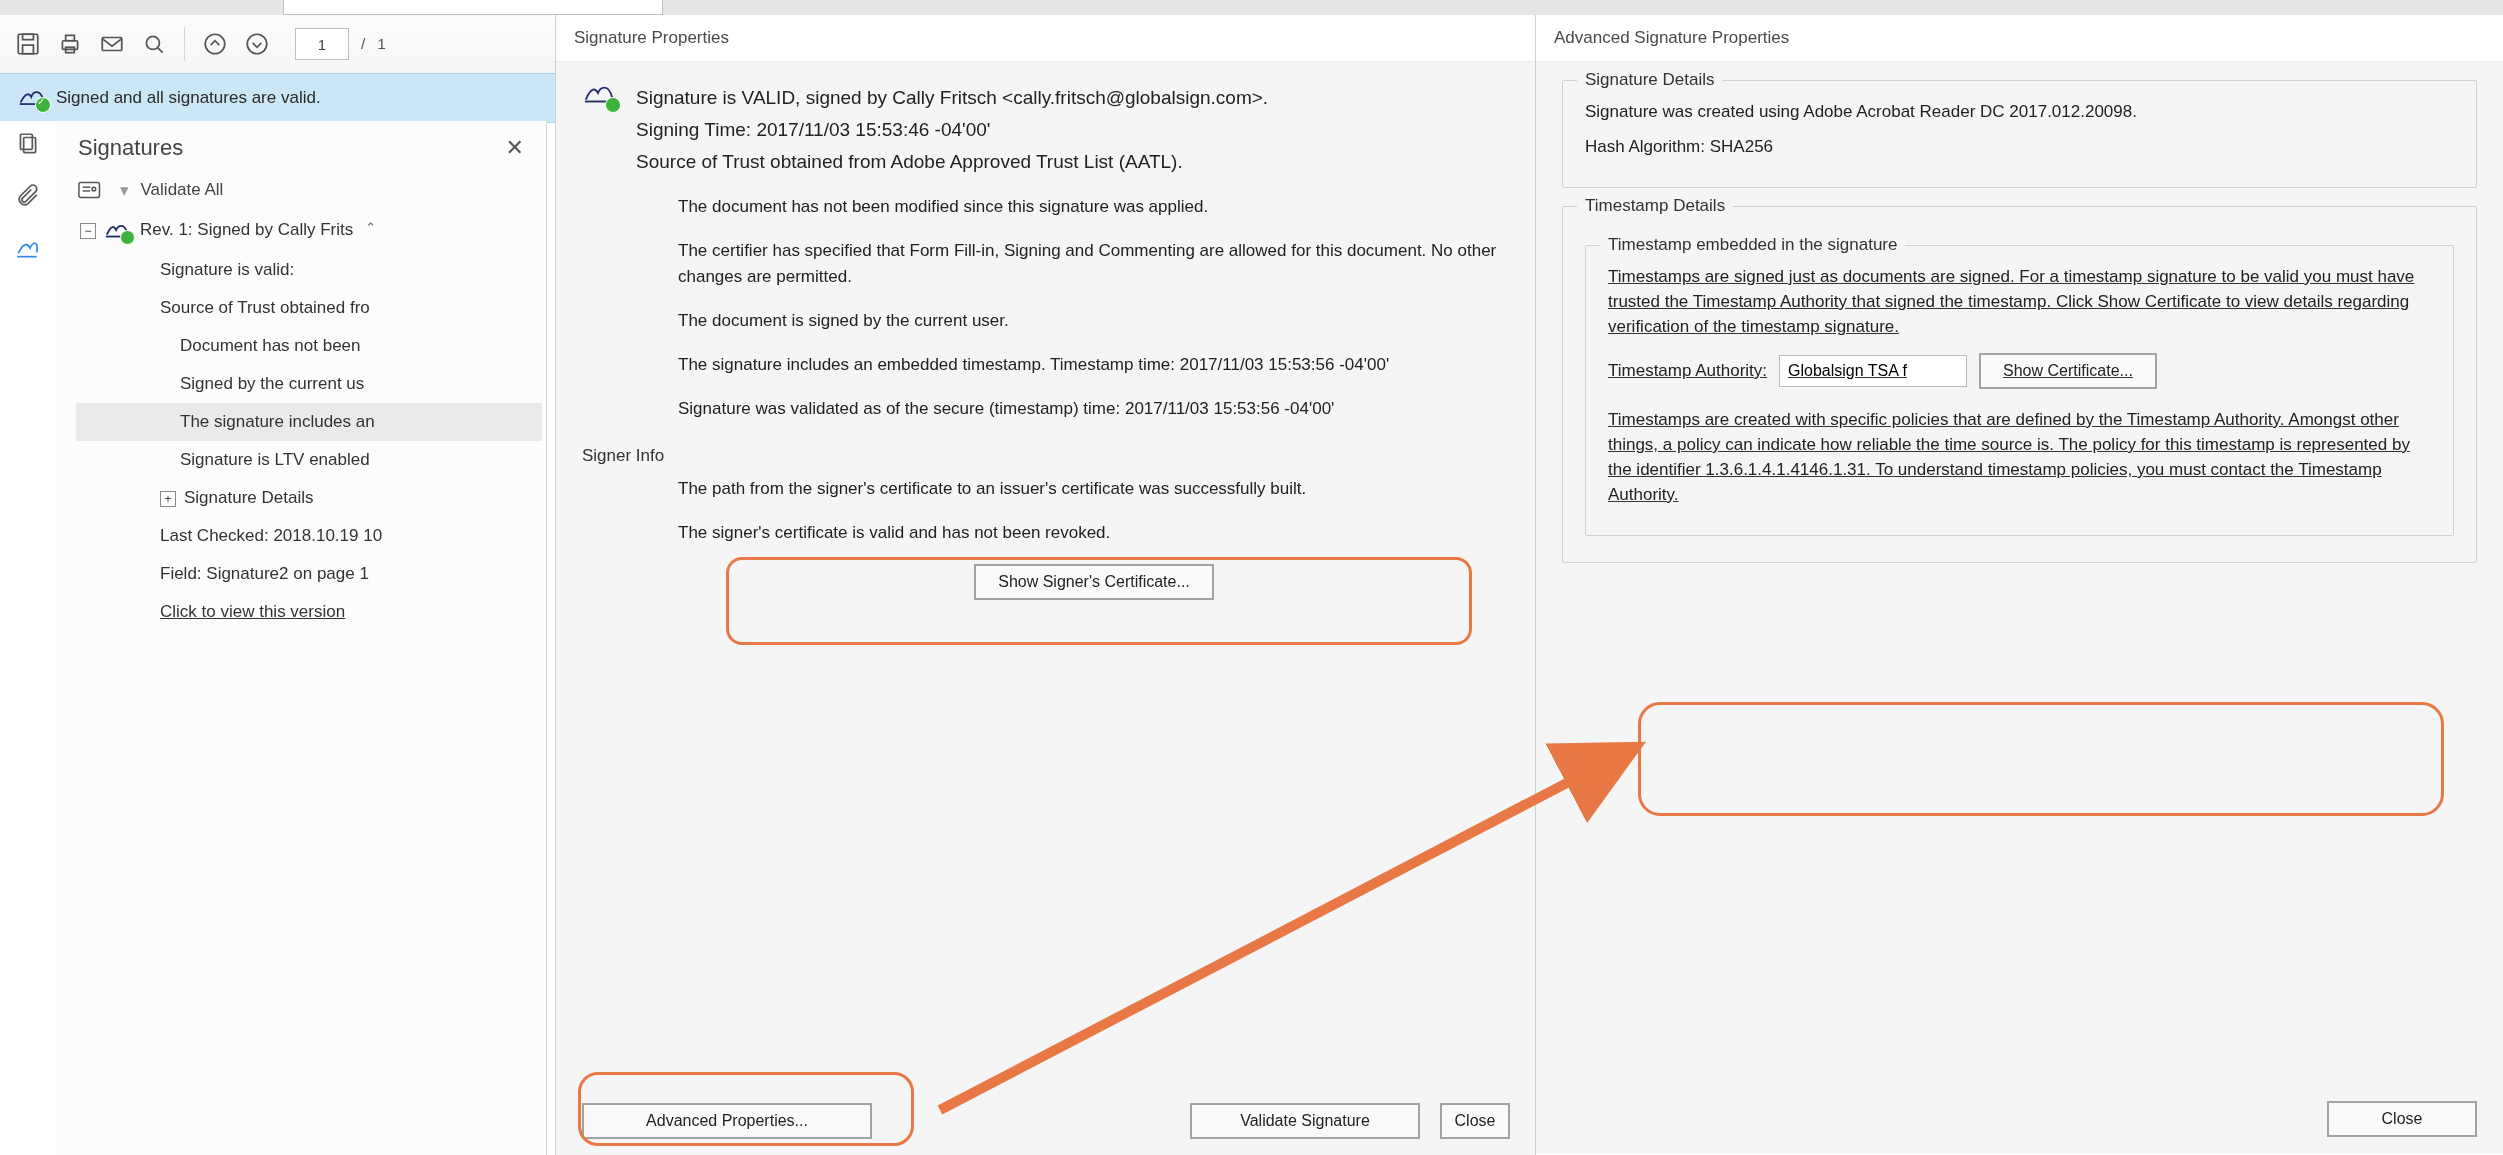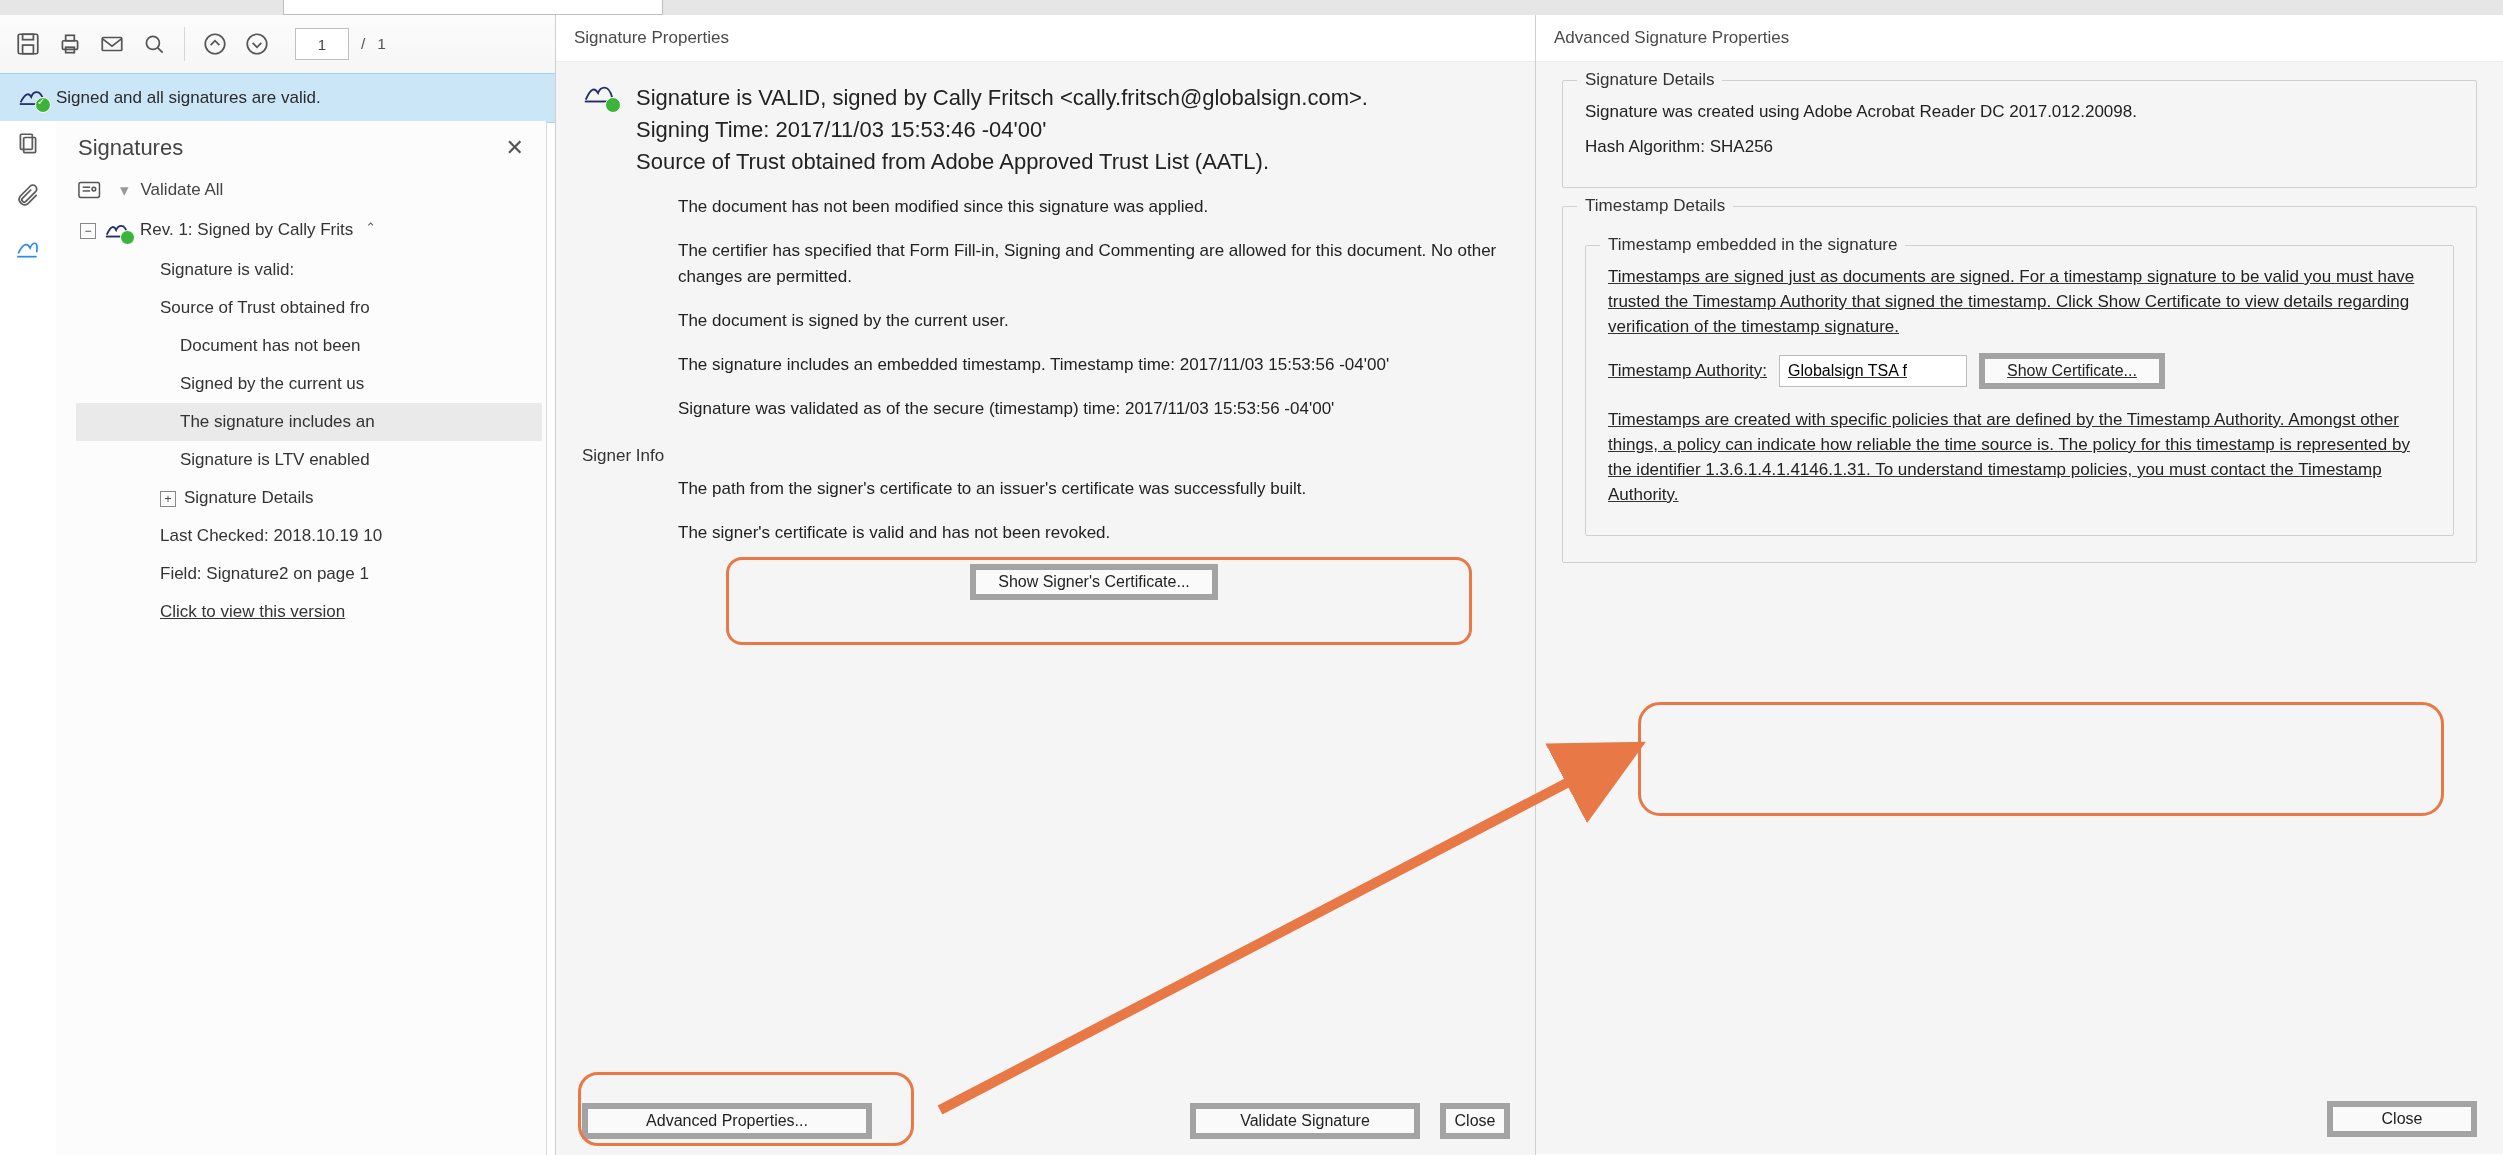--- a/index.html
+++ b/index.html
@@ -62,26 +62,26 @@
   .tree .link{text-decoration:underline;}
 
   
   .dialog{position:absolute;background:var(--panel-bg);box-shadow:none;border-left:1px solid #cfcfcf;}
   .dlg-title{padding:13px 18px;font-size:17px;color:#4a4a4a;border-bottom:1px solid #ececec;background:#fff;}
   .dlg-body{padding:18px 26px 8px;background:var(--bg-grey);}
   .section-row{display:flex;align-items:flex-start;gap:18px;margin-bottom:14px;}
   .section-row .sig-badge-lg{position:relative;width:36px;height:30px;}
   .section-row .sig-badge-lg svg{width:34px;height:26px;stroke:#242c69;fill:none;stroke-width:2;}
   .section-row .sig-badge-lg .ok{position:absolute;right:-3px;bottom:-3px;width:14px;height:14px;border-radius:50%;background:#3cb43c;border:1.5px solid #fff;}
-  .kv{font-size:22px;line-height:28px;color:#222;}
+  .kv{font-size:19px;line-height:28px;color:#222;}
   .kv p{margin:4px 0;}
   .sect-label{font-size:17px;color:#333;margin:18px 0 10px;}
   .indent-block{margin-left:96px;}
   .indent-block p{margin:0 0 18px;font-size:17px;line-height:26px;color:#222;}
-  .btn{display:inline-flex;align-items:center;justify-content:center;height:36px;padding:0 22px;border:6px solid #a3a3a3;background:var(--btn-bg);font-size:16px;color:#222;white-space:nowrap;}
+  .btn{display:inline-flex;align-items:center;justify-content:center;height:36px;padding:0 22px;border:2px solid #a3a3a3;background:var(--btn-bg);font-size:16px;color:#222;white-space:nowrap;}
   .footer-row{display:flex;align-items:center;gap:20px;padding:16px 26px;background:var(--bg-grey);}
 
   
   .group{border:1px solid #d0d0d0;border-radius:2px;padding:18px 22px;margin-bottom:18px;position:relative;}
   .group>.legend{position:absolute;top:-11px;left:14px;background:var(--bg-grey);padding:0 8px;color:#333;font-size:17px;}
   .group p{margin:0 0 10px;font-size:17px;line-height:25px;color:#222;}
   .ta-row{display:flex;align-items:center;gap:12px;margin:14px 0 18px;}
   .ta-row label{font-size:17px;color:#222;white-space:nowrap;}
   .ta-row input{height:30px;border:1px solid #bbb;padding:0 8px;font-size:16px;width:170px;}
 

